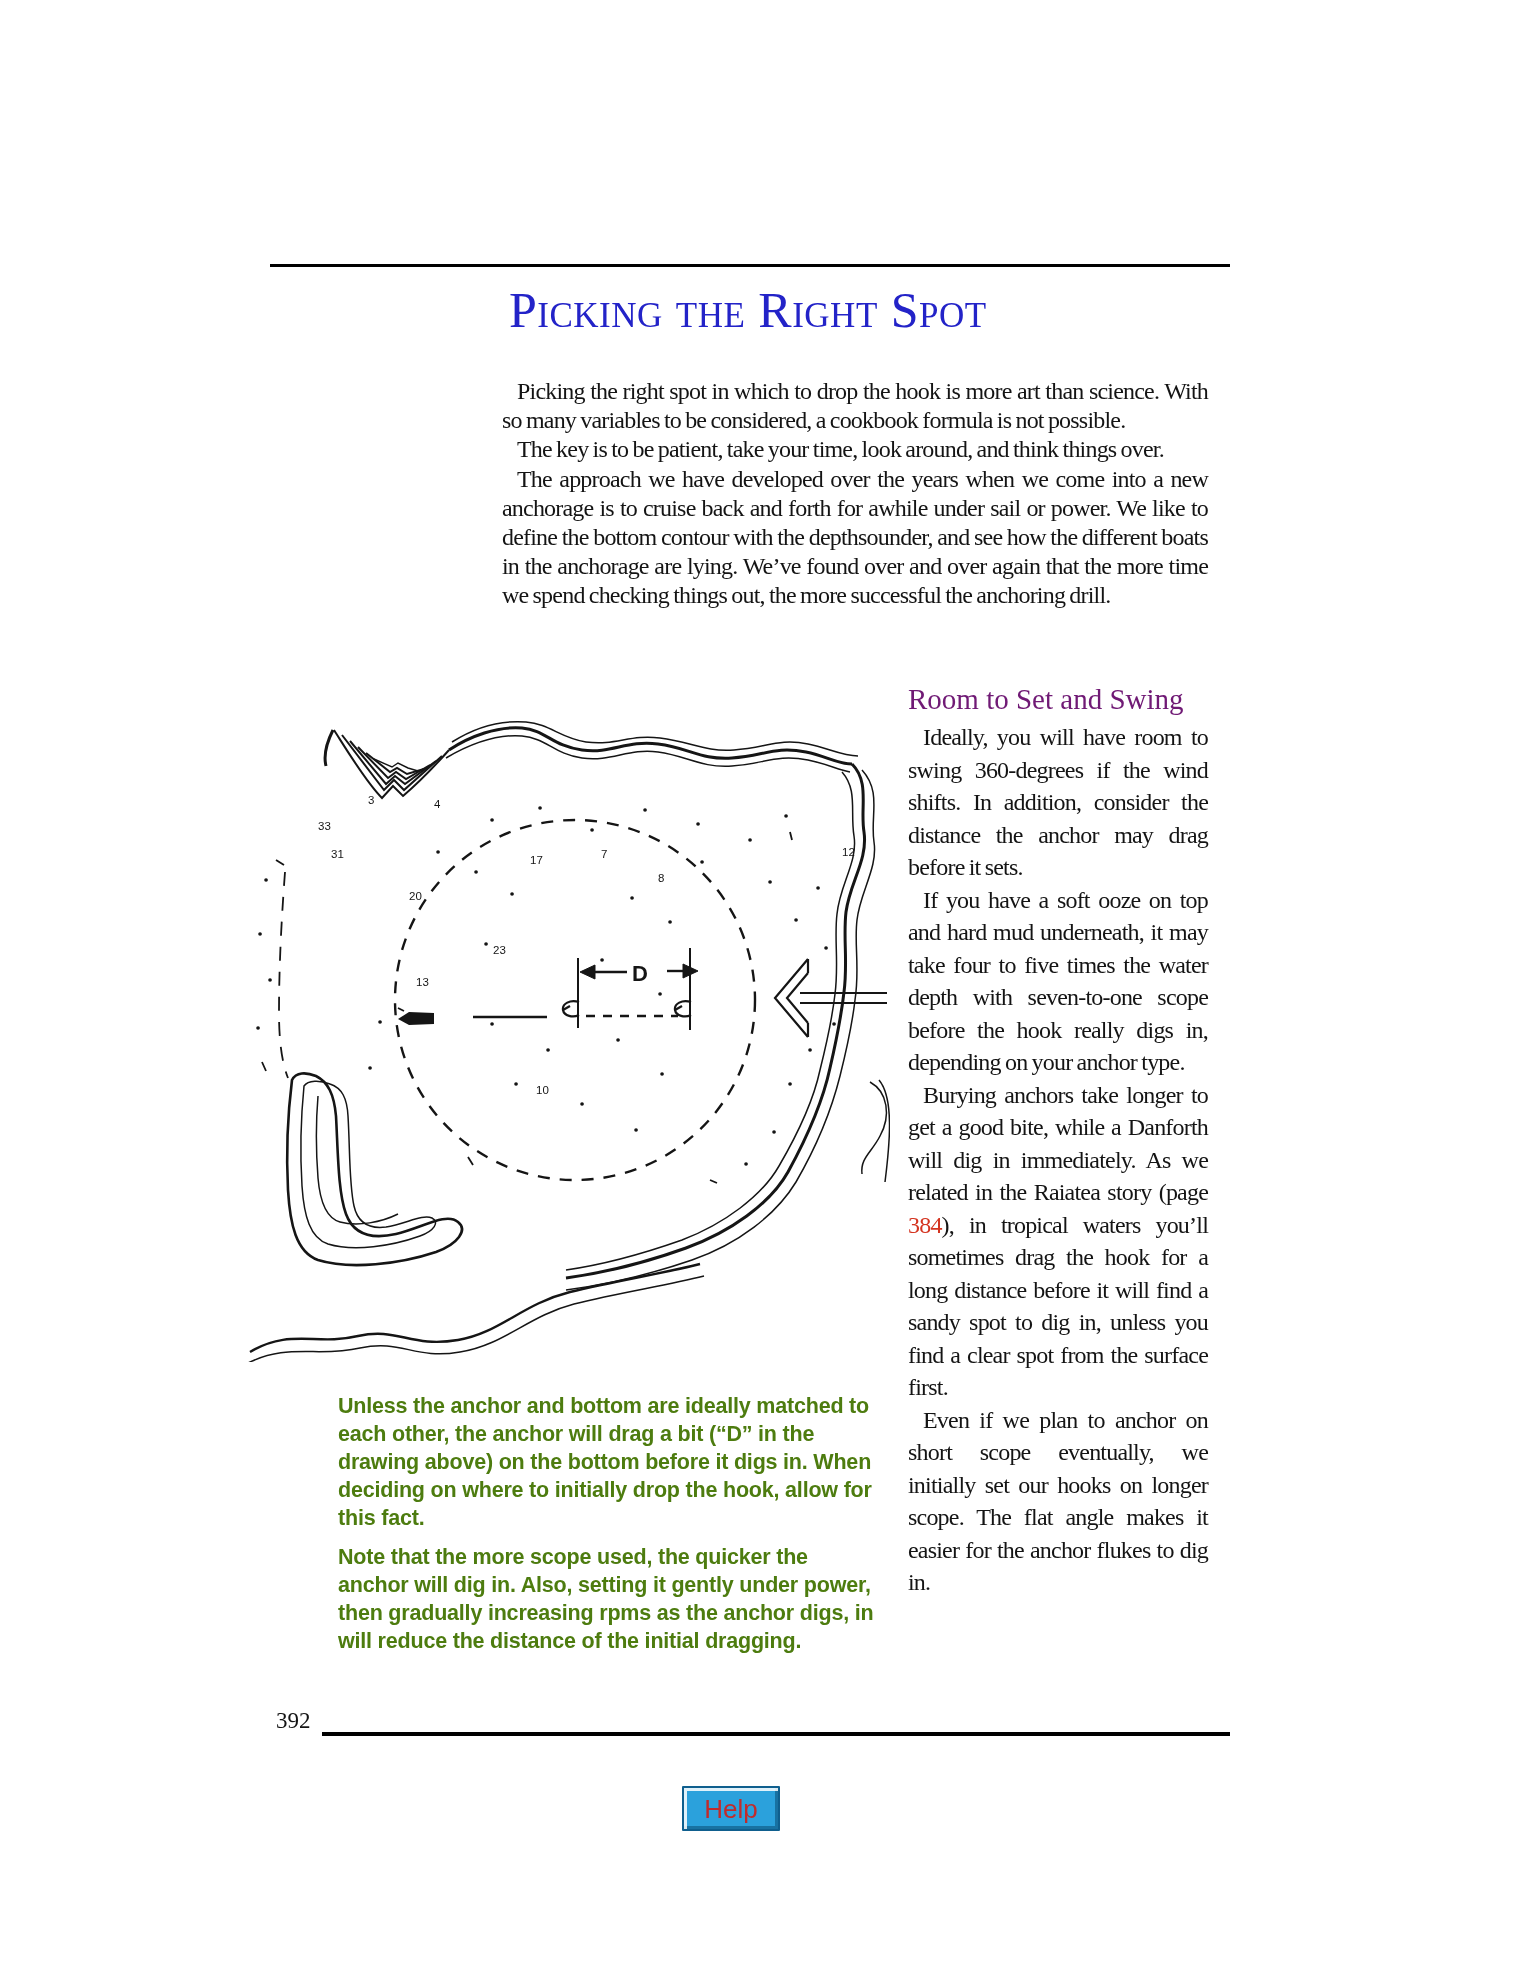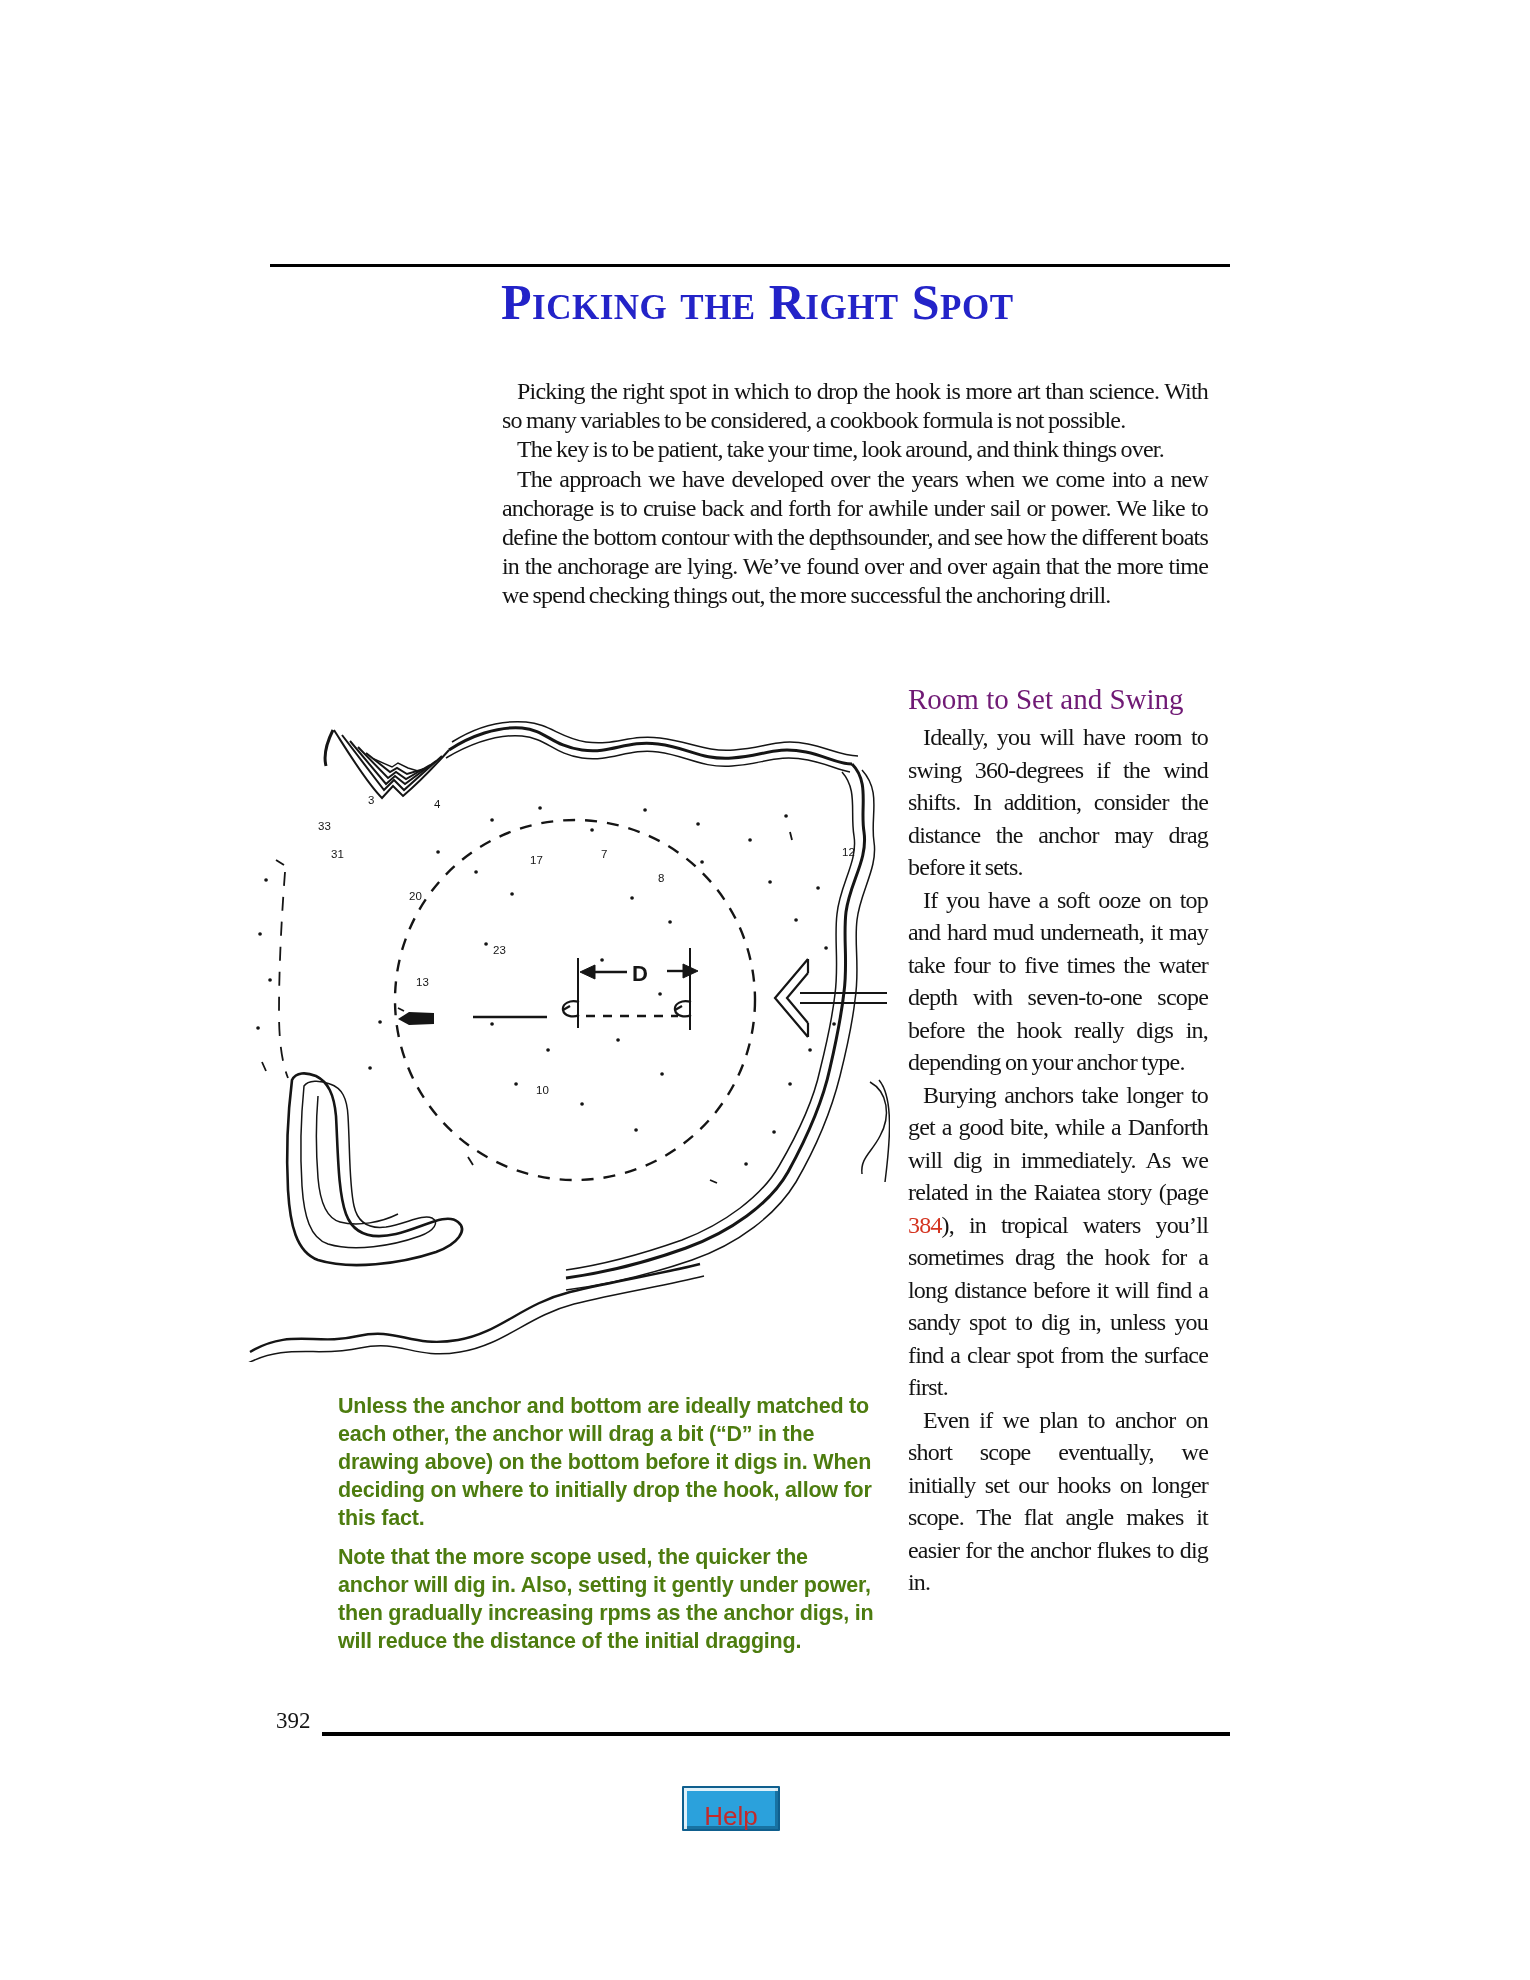--- a/index.html
+++ b/index.html
@@ -2,22 +2,22 @@
 <html><head>
 <meta charset="utf-8">
 <style>
   html,body { margin:0; padding:0; background:#ffffff; }
   .page {
     position:relative; width:1530px; height:1980px; background:#ffffff;
     font-family:"Liberation Serif", serif; color:#141414; overflow:hidden;
   }
   .top-rule { position:absolute; left:270px; top:264px; width:960px; height:3px; background:#000; }
   .title {
-    position:absolute; left:501px; top:276px; margin:0;
-    font-family:"Liberation Serif", serif; font-weight:bold;
+    position:absolute; left:501px; top:276px; margin:8px;
+    font-family:"Liberation Serif", serif; font-weight:normal;
     font-variant:small-caps; font-size:50px; line-height:52px;
     letter-spacing:0.5px; color:#2323c8; white-space:nowrap;
   }
   .intro {
     position:absolute; left:502px; top:337px; width:706px;
     font-size:24px; line-height:29.2px; letter-spacing:-0.8px; word-spacing:-1px;
     text-align:justify;
     margin-top:40px;
   }
   .intro p { margin:0; text-indent:15px; }
@@ -45,21 +45,21 @@
     text-align:justify; text-indent:15px;
   }
   .pageref { color:#d43420; text-decoration:none; cursor:pointer; }
   .page-number { position:absolute; left:276px; top:1708px; font-size:23px; }
   .footer-rule { position:absolute; left:322px; top:1732px; width:908px; height:4px; background:#000; }
   .help-button {
     position:absolute; left:682px; top:1786px; width:98px; height:45px;
     background:#2ba1dc; border:2px solid #0f5f8e; border-radius:1px;
     box-shadow: inset 3px 3px 0 rgba(255,255,255,0.85), inset -3px -3px 0 rgba(10,76,114,0.55);
     font-family:"Liberation Sans", sans-serif; font-size:26px; color:#c32a2a;
-    text-align:center; line-height:40px; padding:8px; cursor:pointer;
+    text-align:center; line-height:40px; padding:1px; cursor:pointer;
   }
 </style>
 </head>
 <body>
 
 <div class="page">
 
   <div class="top-rule"></div>
 
   <h1 class="title">Picking the Right Spot</h1>

